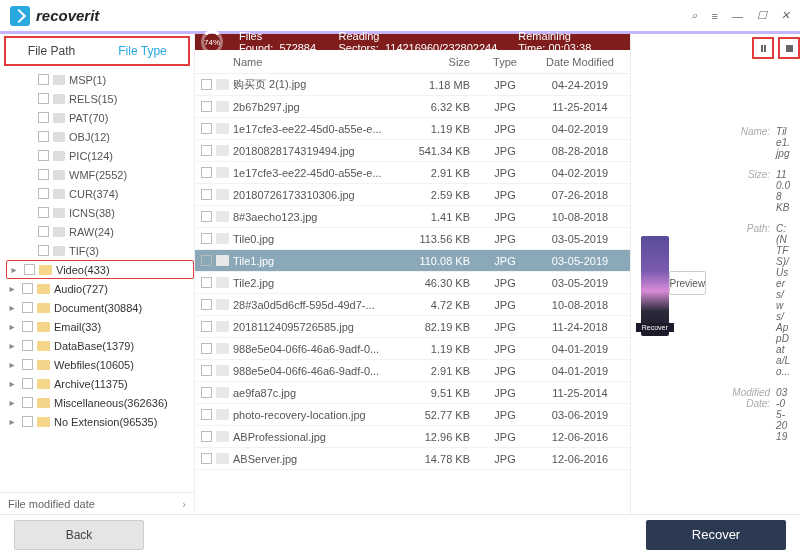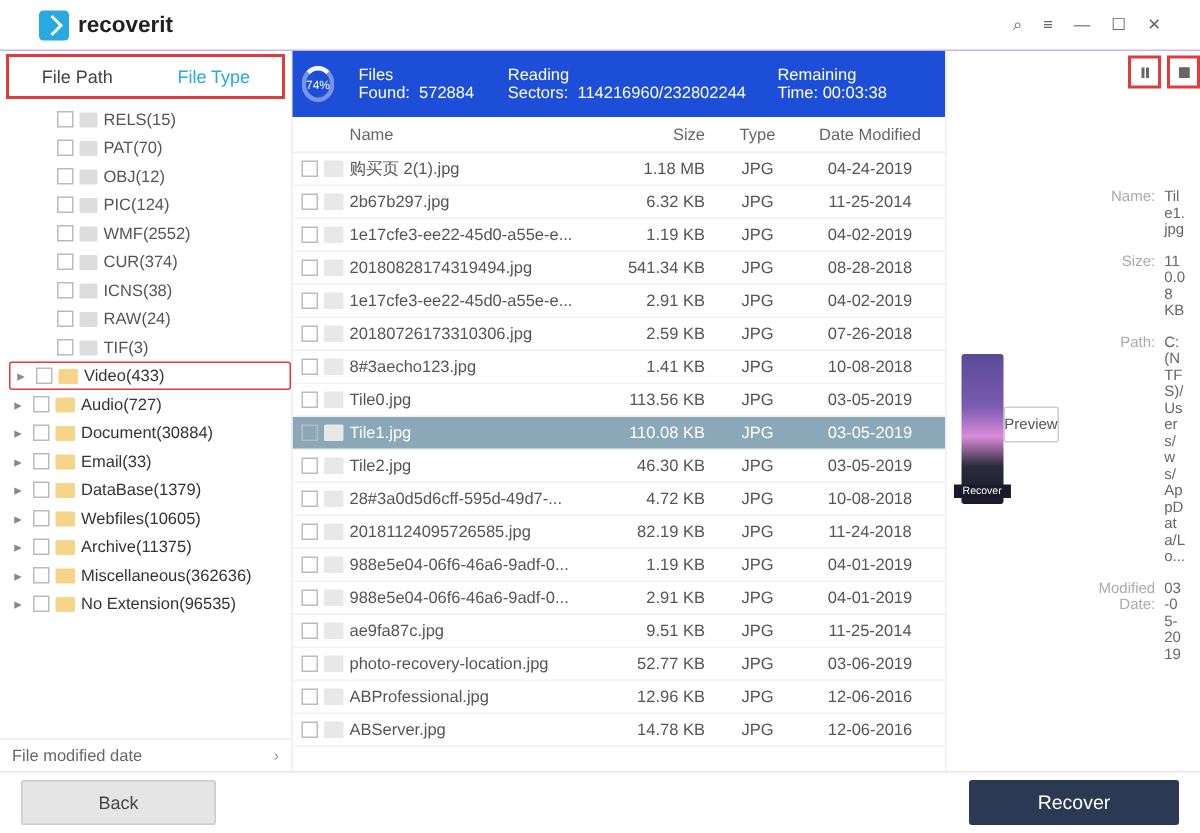--- a/index.html
+++ b/index.html
@@ -1,17 +1,17 @@
 <!DOCTYPE html>
 <html><head>
 <meta charset="utf-8">
 <style>
 * { margin: 0; padding: 0; box-sizing: border-box; font-family: -apple-system, "Segoe UI", Arial, sans-serif; }
 body { width: 800px; height: 555px; background: #fff; font-size: 11px; color: #333; overflow: hidden; position: relative; }
-.titlebar { height: 34px; display: flex; align-items: center; padding: 0 26px; border-bottom: 1px solid #c4b5fd; }
+.titlebar { height: 34px; display: flex; align-items: center; padding: 0 10px; border-bottom: 3px solid #c4b5fd; font-style: italic; }
 .logo { display: flex; align-items: center; gap: 6px; font-weight: 600; font-size: 15px; color: #222; }
 .logo .mark { width: 20px; height: 20px; background: #2aa8e0; border-radius: 3px; position: relative; }
 .logo .mark::after { content: ""; position: absolute; width: 8px; height: 8px; border: 2px solid #fff; border-left: 0; border-bottom: 0; top: 5px; left: 4px; transform: rotate(45deg); }
 .winctl { margin-left: auto; display: flex; gap: 14px; align-items: center; color: #666; }
 .winctl span { cursor: pointer; }
 .body { display: flex; height: 480px; }
 .sidebar { width: 195px; border-right: 1px solid #eee; display: flex; flex-direction: column; }
 .tabs { display: flex; height: 30px; border: 2px solid #e23b3b; margin: 2px 4px 2px 4px; }
 .tabs div { flex: 1; display: flex; align-items: center; justify-content: center; font-size: 12px; cursor: pointer; }
 .tabs .t1 { color: #444; }
@@ -20,21 +20,21 @@
 .tn { display: flex; align-items: center; height: 19px; gap: 4px; color: #555; }
 .tn.cat { font-weight: 500; color: #333; }
 .tn .ind { width: 12px; display: inline-flex; justify-content: center; color: #888; font-size: 10px; }
 .tn .cb { width: 11px; height: 11px; border: 1px solid #bbb; background: #fff; }
 .tn .ic { width: 12px; height: 10px; background: #ddd; border-radius: 1px; }
 .tn .fld { width: 13px; height: 10px; background: #f5d58a; border-radius: 1px; }
 .tn.sel { border: 1px solid #e23b3b; border-radius: 2px; padding-left: 1px; }
 .filterbar { border-top: 1px solid #eee; height: 22px; display: flex; align-items: center; padding: 0 8px; color: #666; }
 .filterbar .chev { margin-left: auto; color: #999; }
 .center { flex: 1; display: flex; flex-direction: column; min-width: 0; }
-.statusbar { height: 44px; background: #1d4ed8; color: #fff; display: flex; align-items: center; gap: 16px; padding: 0 8px 0 6px; font-size: 11px; position: relative; }
+.statusbar { height: 16px; background: #7f1d1d; color: #fff; display: flex; align-items: center; gap: 16px; padding: 0 8px 0 6px; font-size: 11px; position: relative; }
 .ring { width: 24px; height: 24px; border-radius: 50%; border: 3px solid rgba(255,255,255,.4); border-top-color: #fff; display: flex; align-items: center; justify-content: center; font-size: 8px; }
 .ctrlbtns { position: absolute; right: -170px; top: 3px; display: flex; gap: 4px; }
 .sqbtn { width: 22px; height: 22px; border: 2px solid #e23b3b; background: #fff; display: flex; align-items: center; justify-content: center; cursor: pointer; }
 .sqbtn .ii { width: 7px; height: 7px; border: 1px solid #666; }
 .sqbtn .pp { display:flex; gap:1px;} .sqbtn .pp i{width:2px;height:7px;background:#666;display:block;}
 .thead { display: flex; height: 24px; align-items: center; border-bottom: 1px solid #eee; color: #666; padding-left: 6px; justify-content: center; }
 .thead .c-name { flex: 1; }
 .thead .c-size { width: 80px; text-align: right; padding-right: 10px;}
 .thead .c-type { width: 50px; text-align: center; }
 .thead .c-date { width: 100px; text-align: center; }
@@ -47,21 +47,21 @@
 .row .tp { width: 50px; text-align: center; }
 .row .dt { width: 100px; text-align: center; }
 .row.sel { background: #8aa8b8; color: #fff; }
 .statusline { height: 18px; border-top: 1px solid #eee; display: flex; align-items: center; padding: 0 8px; color: #999; font-size: 10px; }
 .statusline .vw { margin-left: auto; display: flex; gap: 6px; color: #2aa8e0; }
 .rightpane { width: 170px; border-left: 1px solid #eee; padding: 40px 10px 10px; display: flex; flex-direction: row; align-items: center; font-size: 10px; color: #777; }
 .thumb { width: 150px; height: 100px; background: linear-gradient(180deg,#5a4a9a 0%,#7a5bb0 35%,#d98bd8 55%,#2a2a3a 75%,#1a1a2a 100%); border-radius: 2px; margin-bottom: 6px; position: relative; }
 .thumb .tt { position: absolute; bottom: 4px; left: 50%; transform: translateX(-50%); background: #1a1a2a; color: #fff; font-size: 7px; padding: 1px 6px; }
 .previewbtn { width: 150px; height: 24px; border: 1px solid #ccc; background: #fff; border-radius: 2px; display: flex; align-items: center; justify-content: center; color: #555; margin-bottom: 12px; cursor: pointer; }
 .meta { width: 100%; }
-.meta div { display: flex; margin-bottom: 10px; }
+.meta div { display: flex; margin-bottom: 10px; font-style: italic; }
 .meta .k { width: 70px; text-align: right; color: #aaa; padding-right: 6px; }
 .meta .v { flex: 1; color: #666; word-break: break-all; }
 .footer { height: 40px; border-top: 1px solid #e6e6e6; display: flex; align-items: center; padding: 0 14px; gap: 10px; }
 .btn-back { width: 130px; height: 30px; border: 1px solid #ccc; background: #e5e5e5; border-radius: 2px; display: flex; align-items: center; justify-content: center; cursor: pointer; color: #444; font-size: 12px; }
 .btn-recover { width: 140px; height: 30px; background: #2b3a52; color: #fff; border-radius: 2px; display: flex; align-items: center; justify-content: center; cursor: pointer; margin-left: auto; font-size: 13px; }
 </style>
 </head>
 <body>
 
 <div class="titlebar">
@@ -78,20 +78,27 @@
   </div>
 </div>
 
 <div class="body">
   <div class="sidebar">
     <div class="tabs">
       <div class="t1">File Path</div>
       <div class="t2">File Type</div>
     </div>
     <div class="tree" id="tree">
+        <div class="tn">
+          <span class="ind"></span>
+          <span class="ind"></span>
+          <span class="cb"></span>
+          <span class="ic"></span>
+          <span>MSP(1)</span>
+        </div>
         <div class="tn">
           <span class="ind"></span>
           <span class="ind"></span>
           <span class="cb"></span>
           <span class="ic"></span>
           <span>RELS(15)</span>
         </div>
         <div class="tn">
           <span class="ind"></span>
           <span class="ind"></span>

